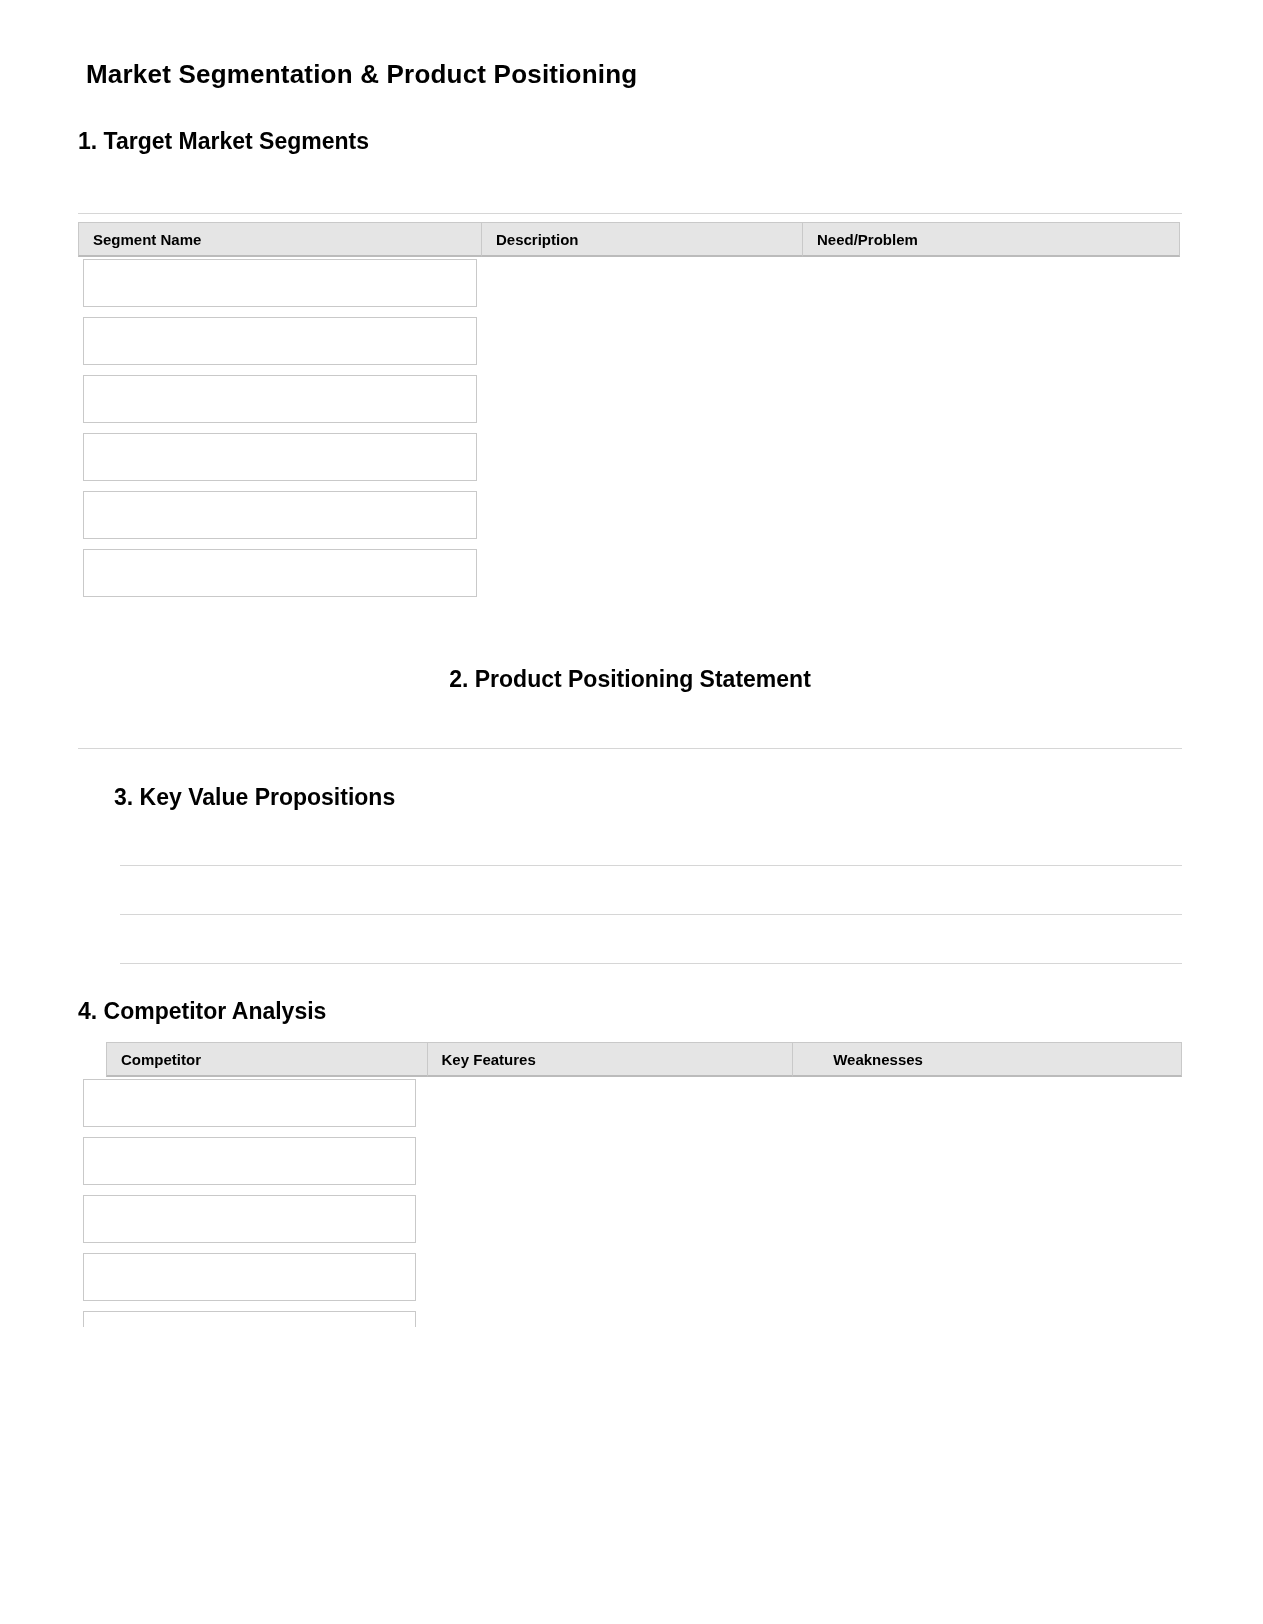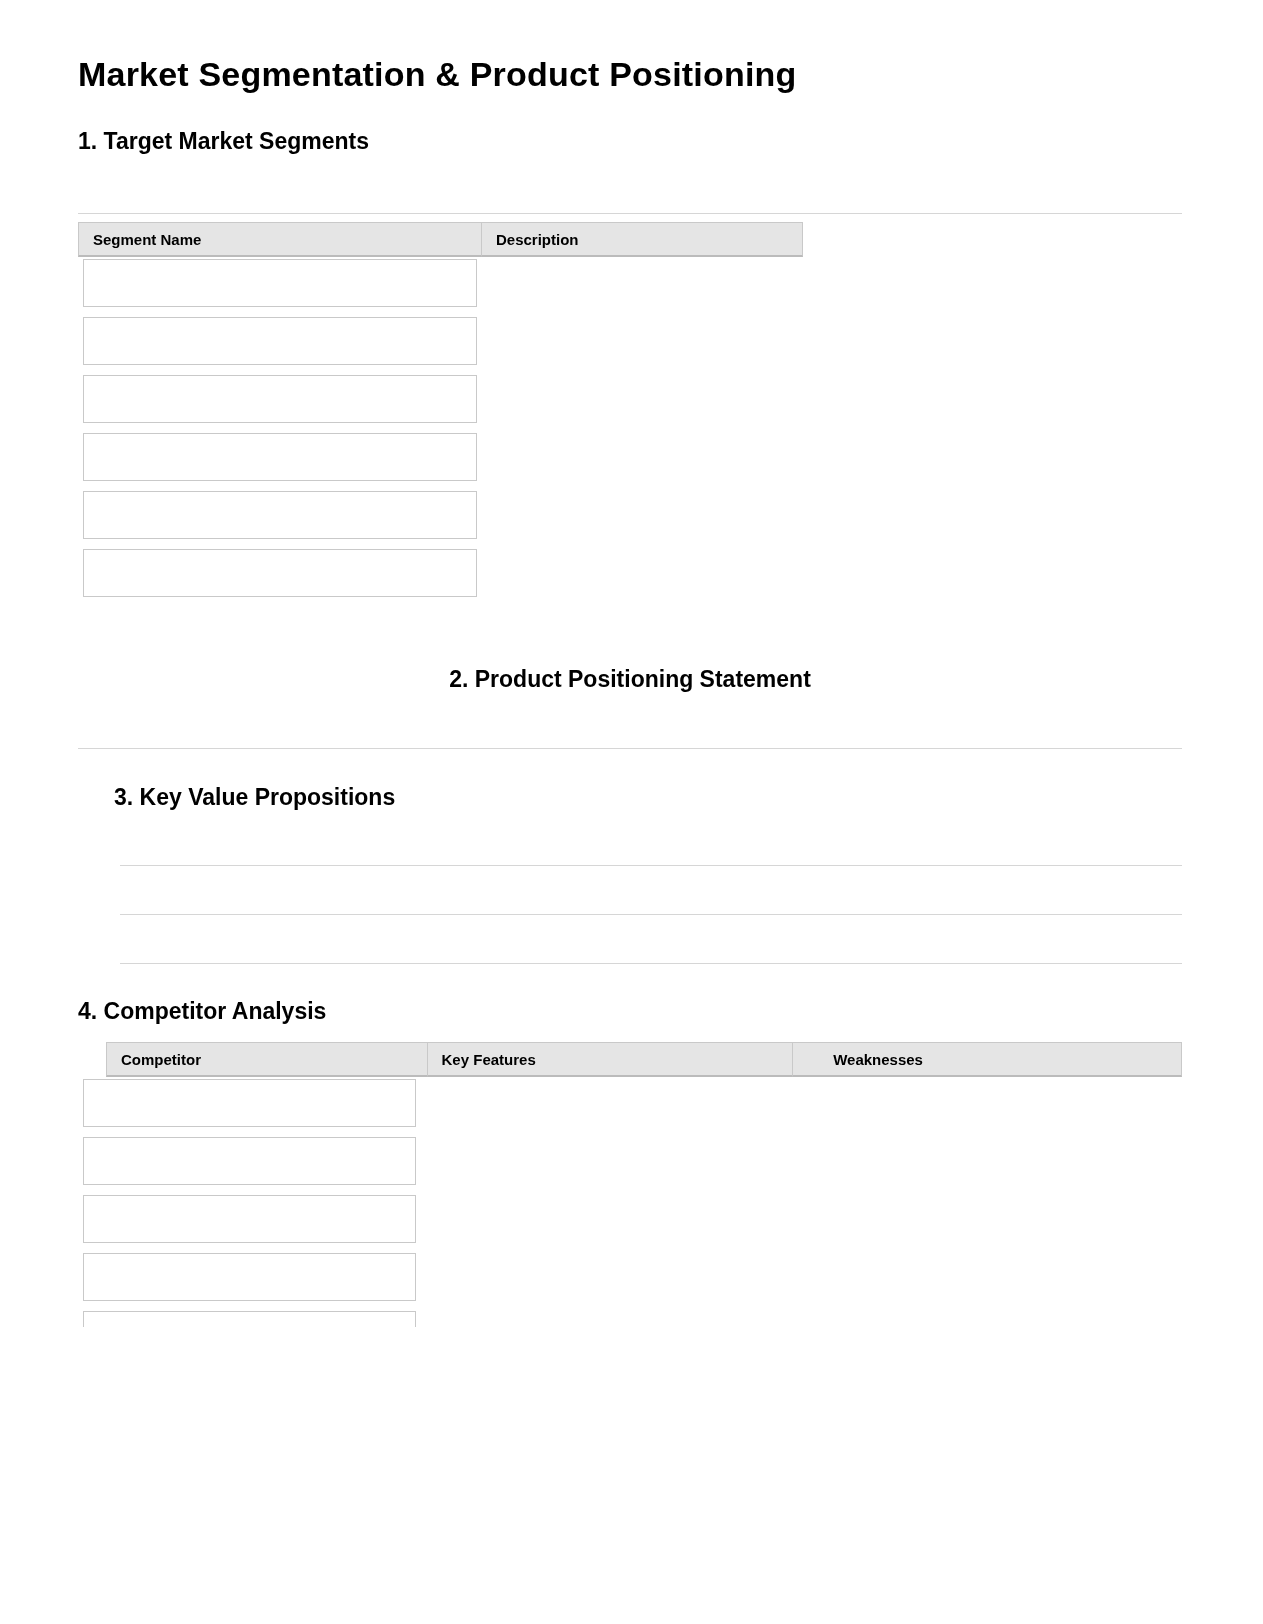--- a/index.html
+++ b/index.html
@@ -14,22 +14,22 @@
     height: 1624px;
     overflow: hidden;
   }
   .page {
     padding-left: 78px;
     width: 1104px;
   }
 
   
   h1.doc-title {
-    margin: 56px 0 0 0;
-    font-size: 34px;
+    margin: 56px 0 0 8px;
+    font-size: 26px;
     line-height: 36px;
     font-weight: bold;
     letter-spacing: 0.2px;
   }
   h2.sec-heading {
     margin: 0;
     font-size: 23px;
     line-height: 28px;
     font-weight: bold;
   }
@@ -106,20 +106,21 @@
 
   <h1 class="doc-title">Market Segmentation &amp; Product Positioning</h1>
 
   <h2 class="sec-heading s1">1. Target Market Segments</h2>
 
   <div class="rule r1"></div>
 
   <div class="thead t1">
     <div class="th c1">Segment Name</div>
     <div class="th c2">Description</div>
+    <div class="th c3">Need/Problem</div>
   </div>
 
   <div class="stack stack-t1">
       <div class="box"></div>
       <div class="box"></div>
       <div class="box"></div>
       <div class="box"></div>
       <div class="box"></div>
       <div class="box"></div>
     </div>

